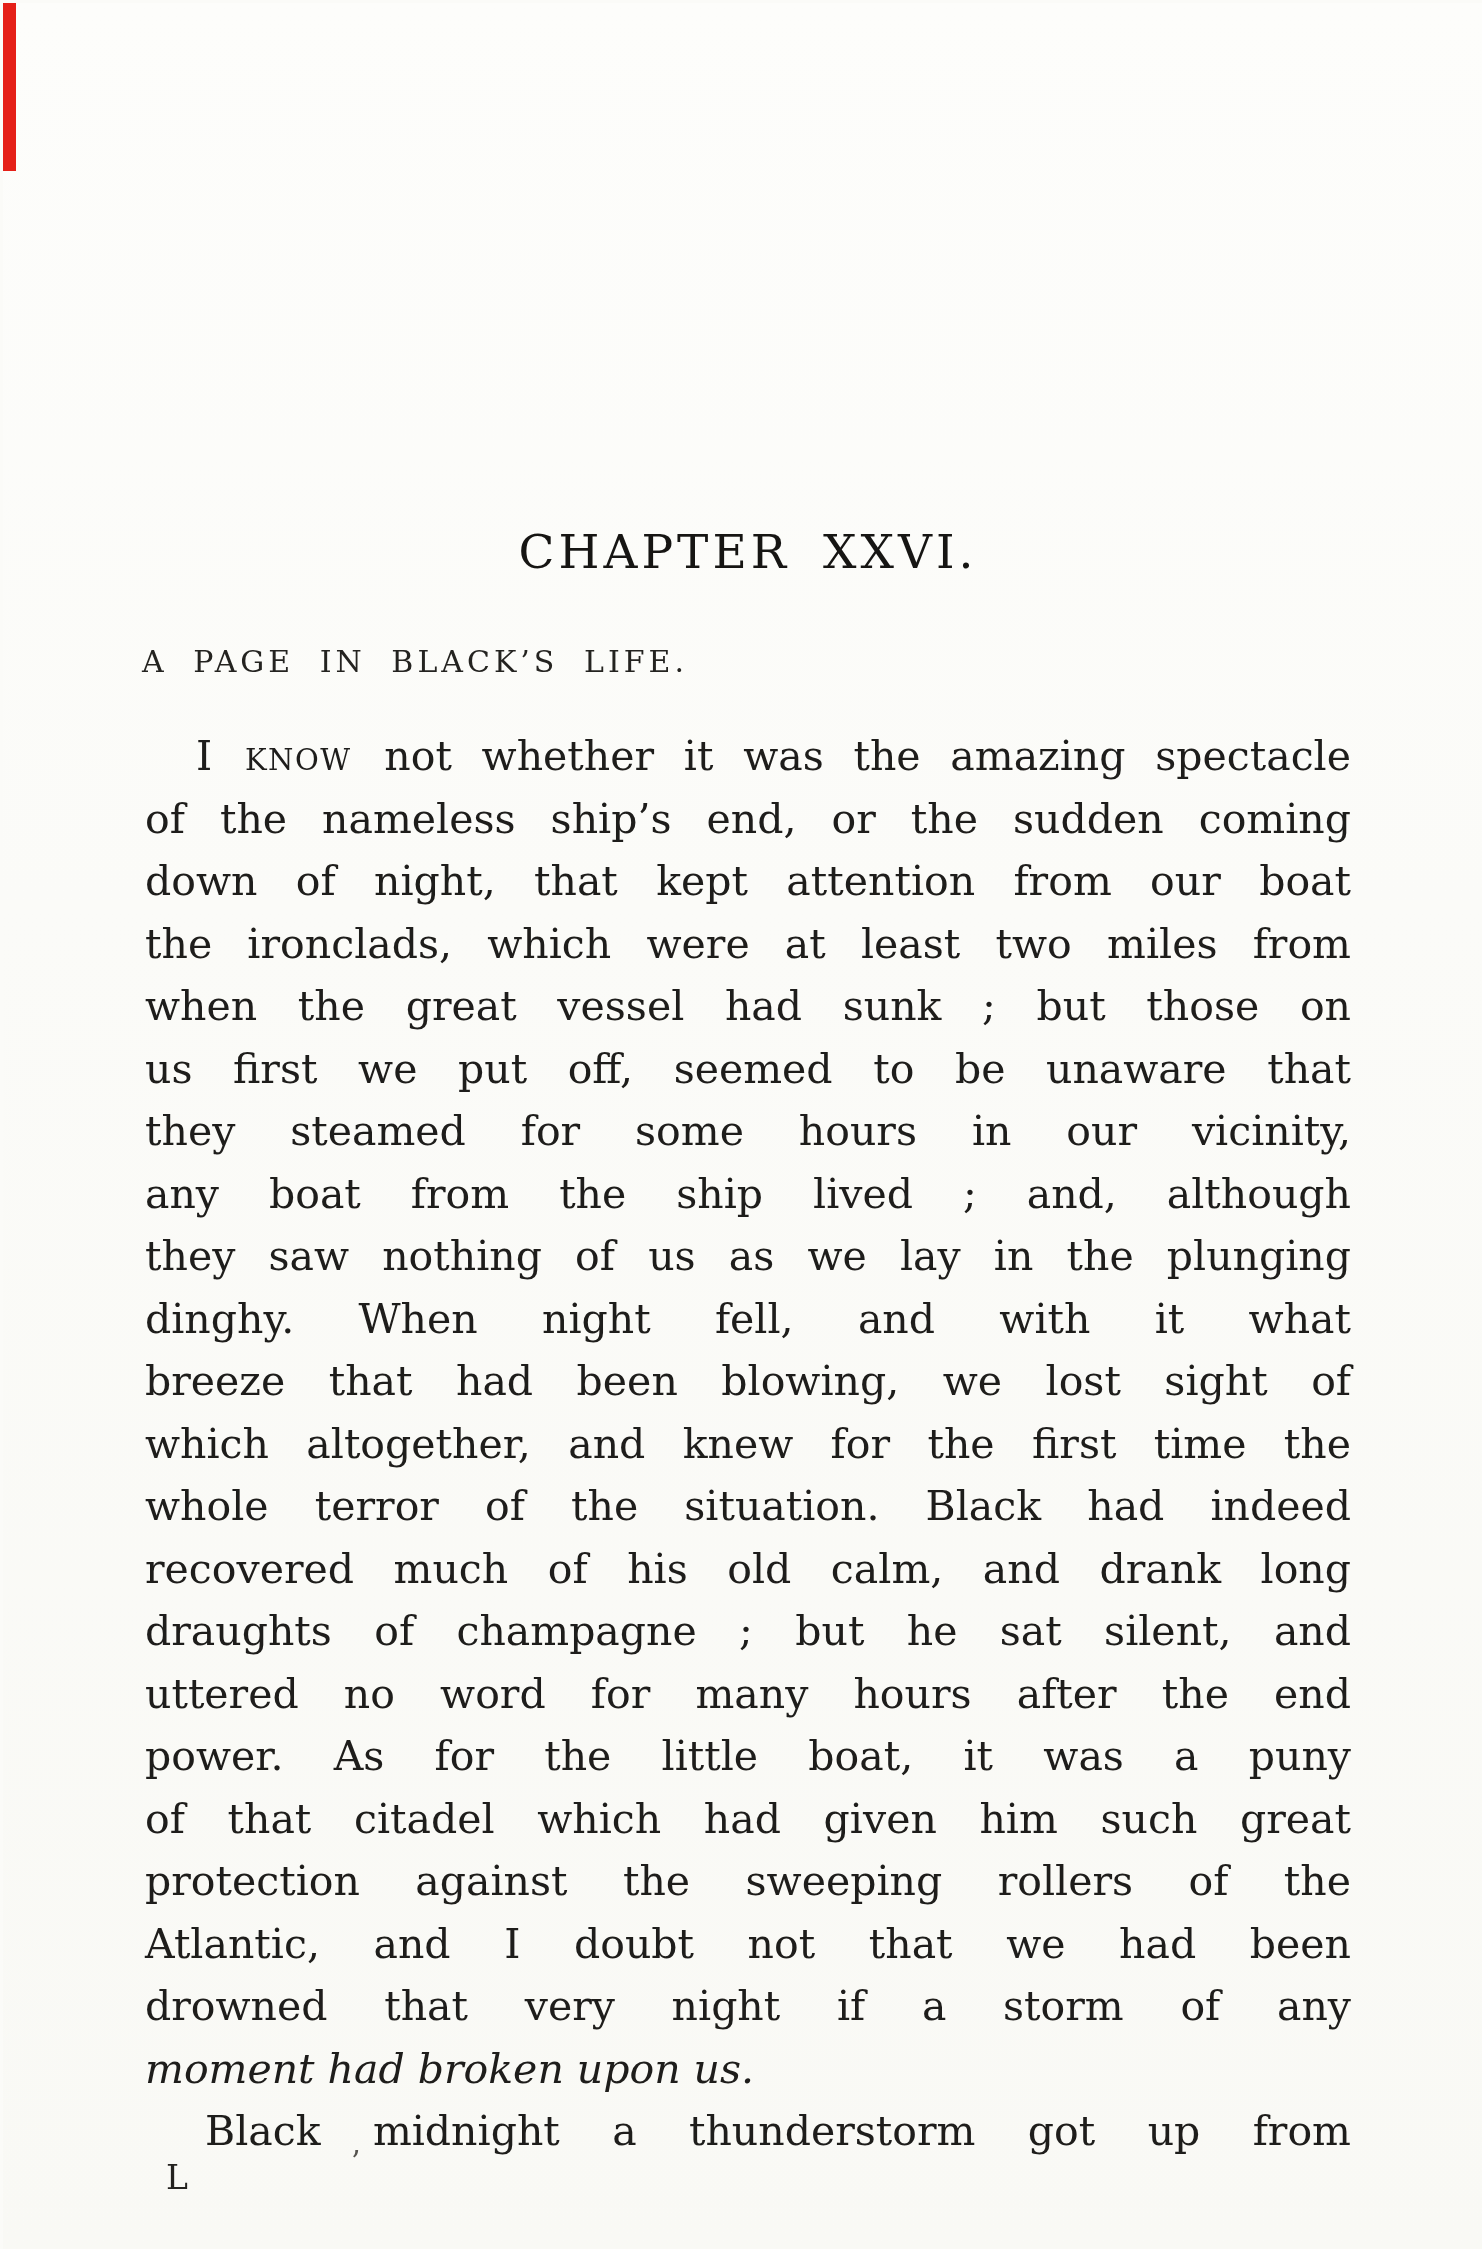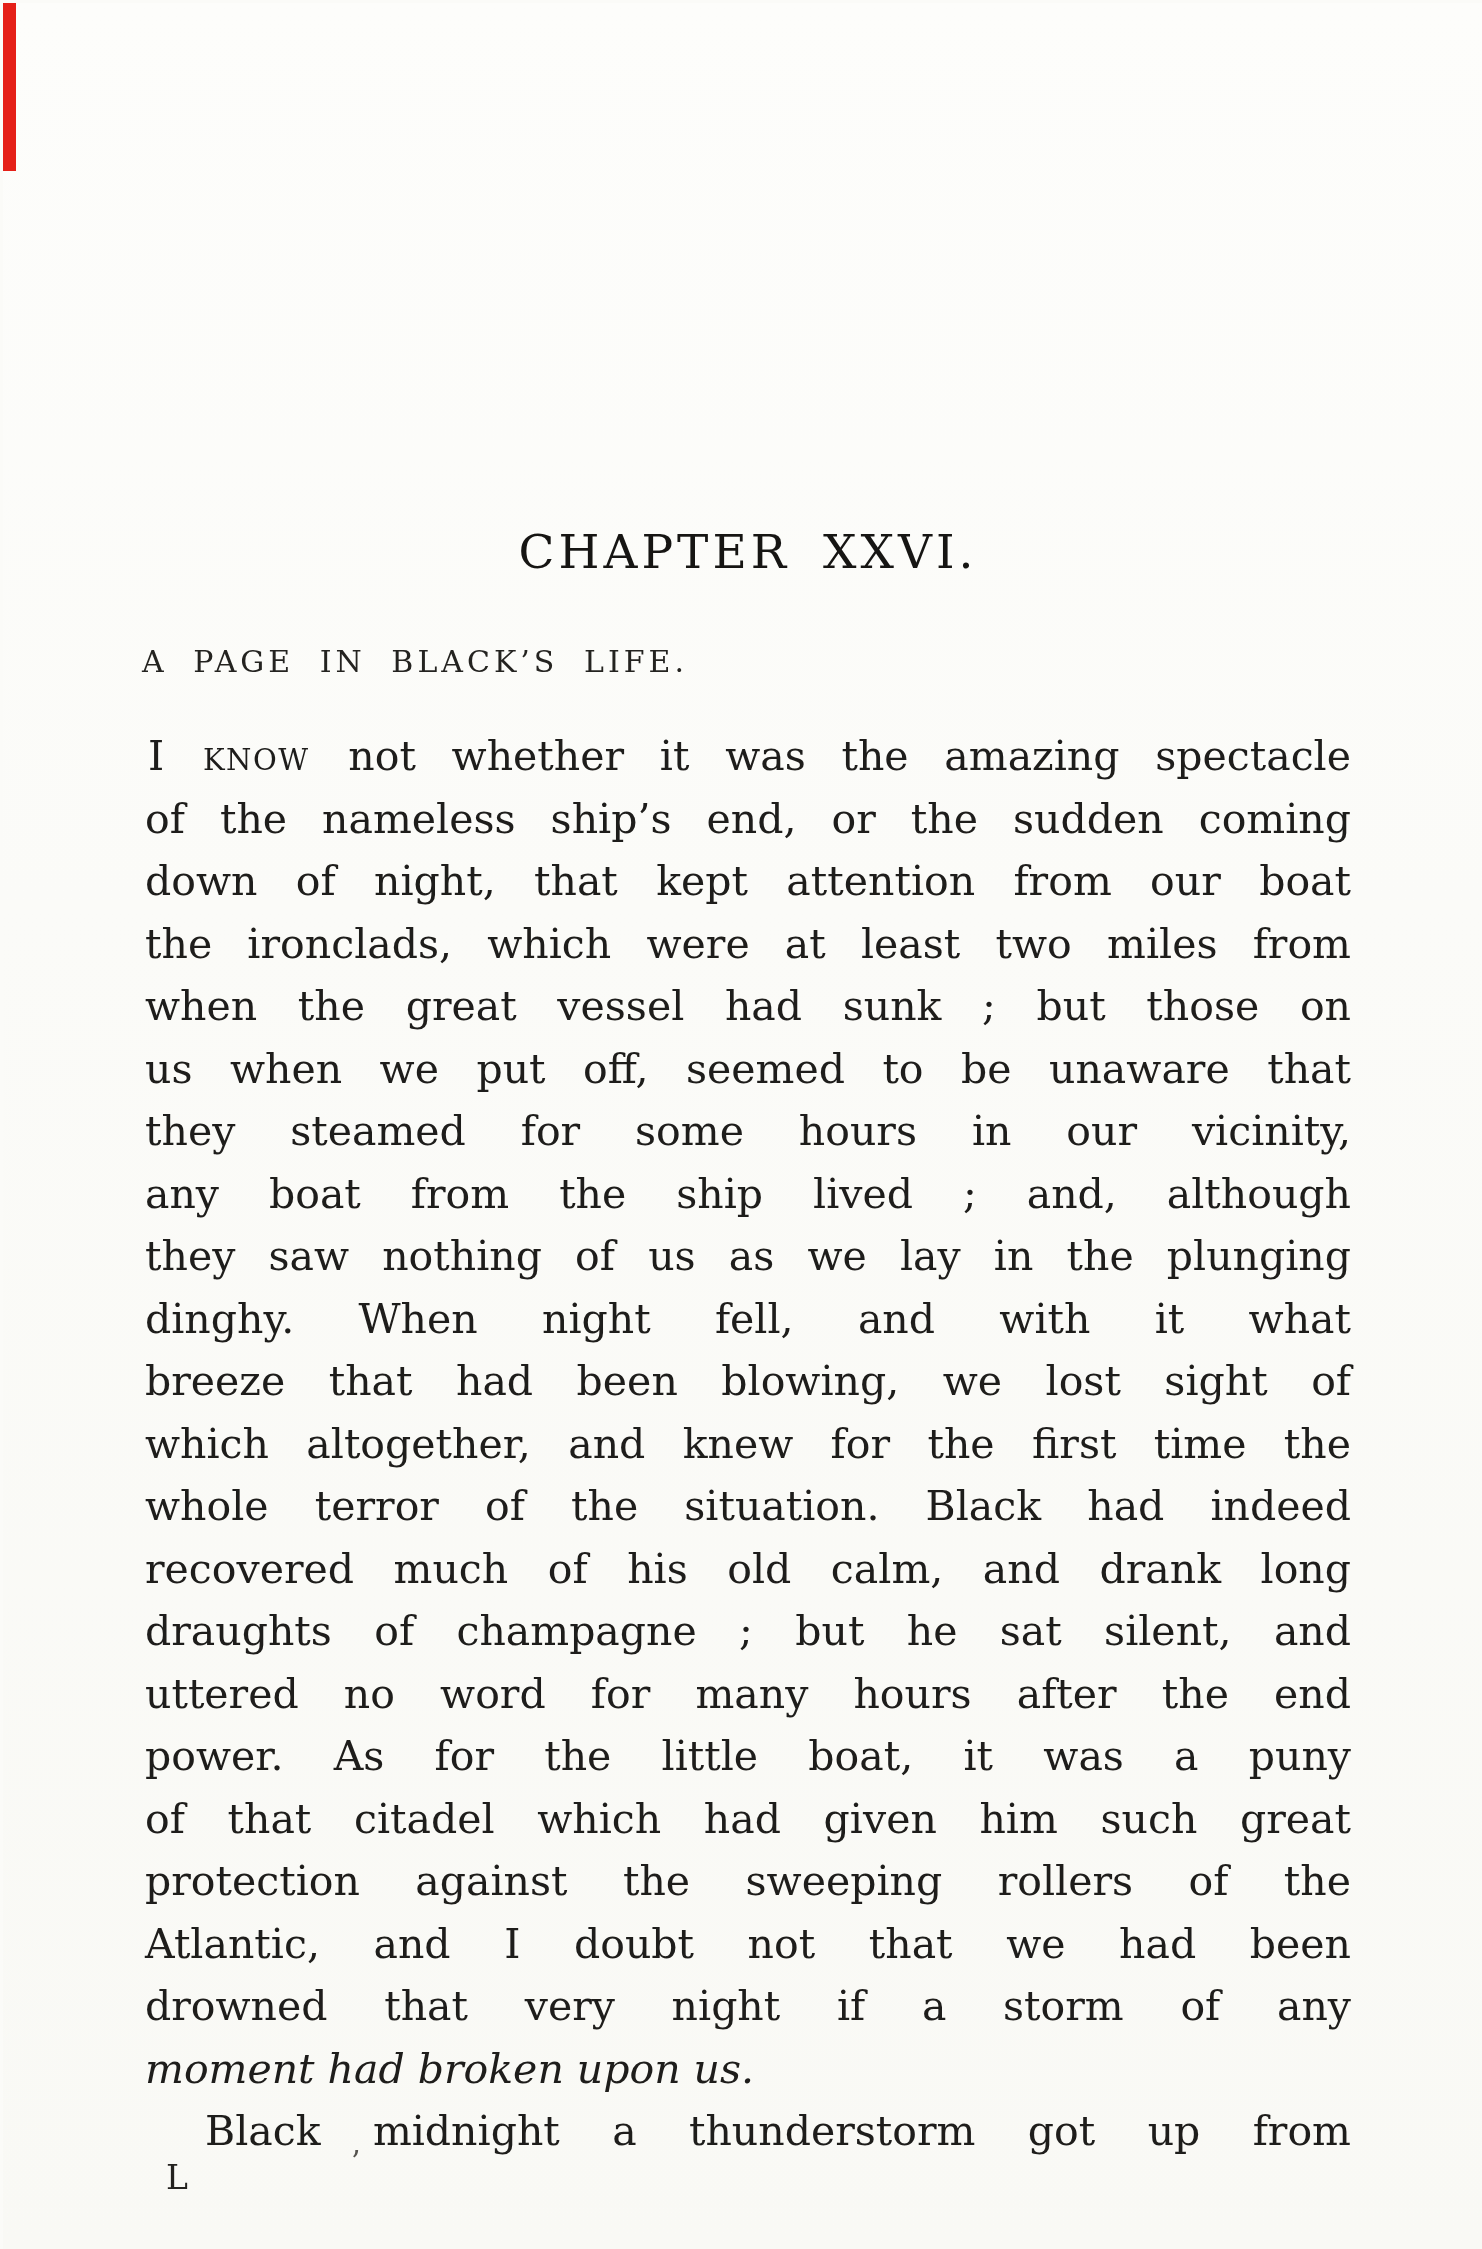--- a/index.html
+++ b/index.html
@@ -76,20 +76,21 @@
   .line.no-justify {
     text-align-last: left;
     font-style: italic;
   }
   .line.indent {
     text-indent: 60px;
   }
   .smallcaps {
     font-variant: small-caps;
     letter-spacing: 1.5px;
+    margin-left: 48px;
   }
   .signature-row {
     position: absolute;
     top: 2152px;
     left: 160px;
     font-size: 33px;
     color: #23221f;
   }
   .stray-mark {
     position: absolute;
@@ -109,21 +110,21 @@
   <h1 class="chapter-title">CHAPTER XXVI.</h1>
 
   <h2 class="chapter-subtitle">A PAGE IN BLACK’S LIFE.</h2>
 
   <div class="body-text">
       <div class="line"><span class="smallcaps">I know</span> not whether it was the amazing spectacle</div>
       <div class="line">of the nameless ship’s end, or the sudden coming</div>
       <div class="line">down of night, that kept attention from our boat</div>
       <div class="line">the ironclads, which were at least two miles from</div>
       <div class="line">when the great vessel had sunk ; but those on</div>
-      <div class="line">us when we put off, seemed to be unaware that</div>
+      <div class="line">us first we put off, seemed to be unaware that</div>
       <div class="line">they steamed for some hours in our vicinity,</div>
       <div class="line">any boat from the ship lived ; and, although</div>
       <div class="line">they saw nothing of us as we lay in the plunging</div>
       <div class="line">dinghy.  When night fell, and with it what</div>
       <div class="line">breeze that had been blowing, we lost sight of</div>
       <div class="line">which altogether, and knew for the first time the</div>
       <div class="line">whole terror of the situation.  Black had indeed</div>
       <div class="line">recovered much of his old calm, and drank long</div>
       <div class="line">draughts of champagne ; but he sat silent, and</div>
       <div class="line">uttered no word for many hours after the end</div>

